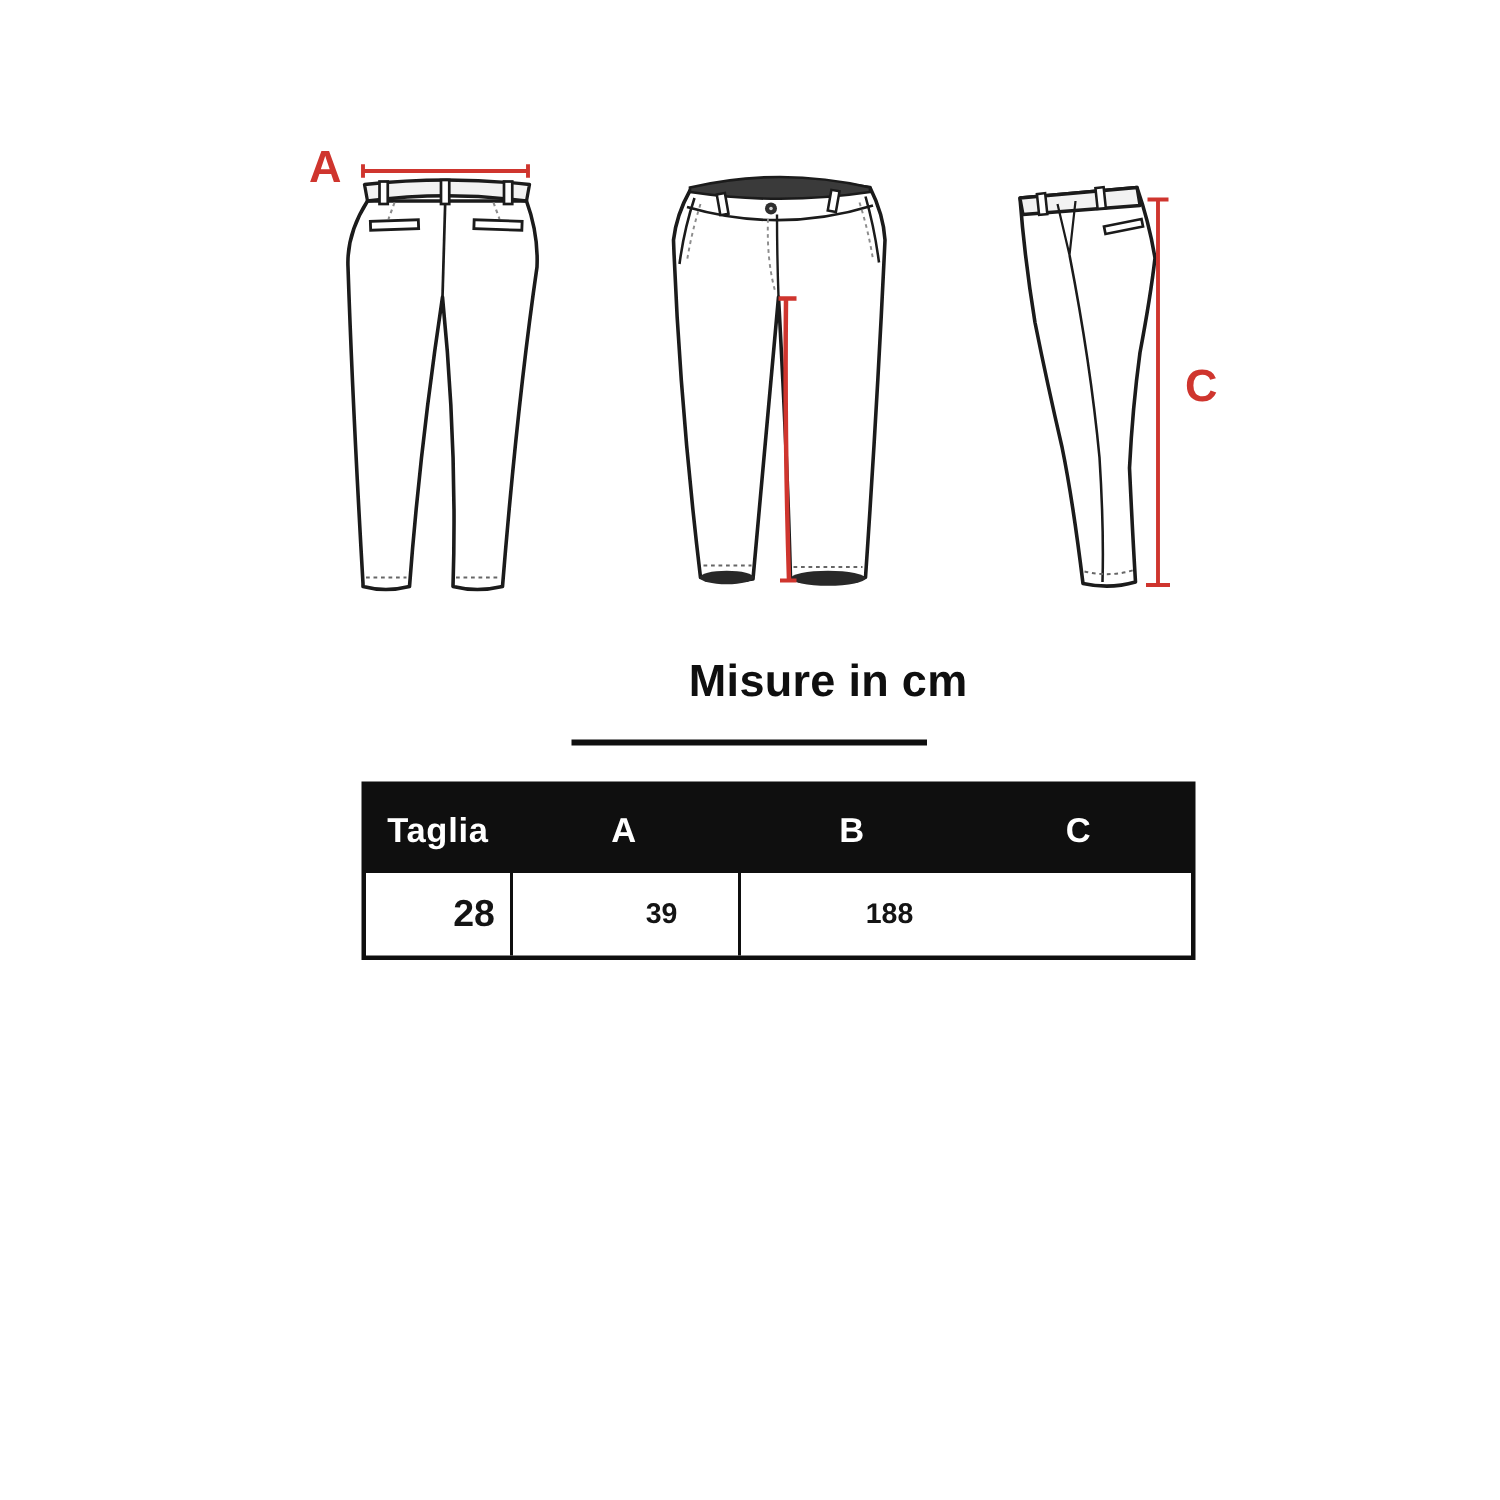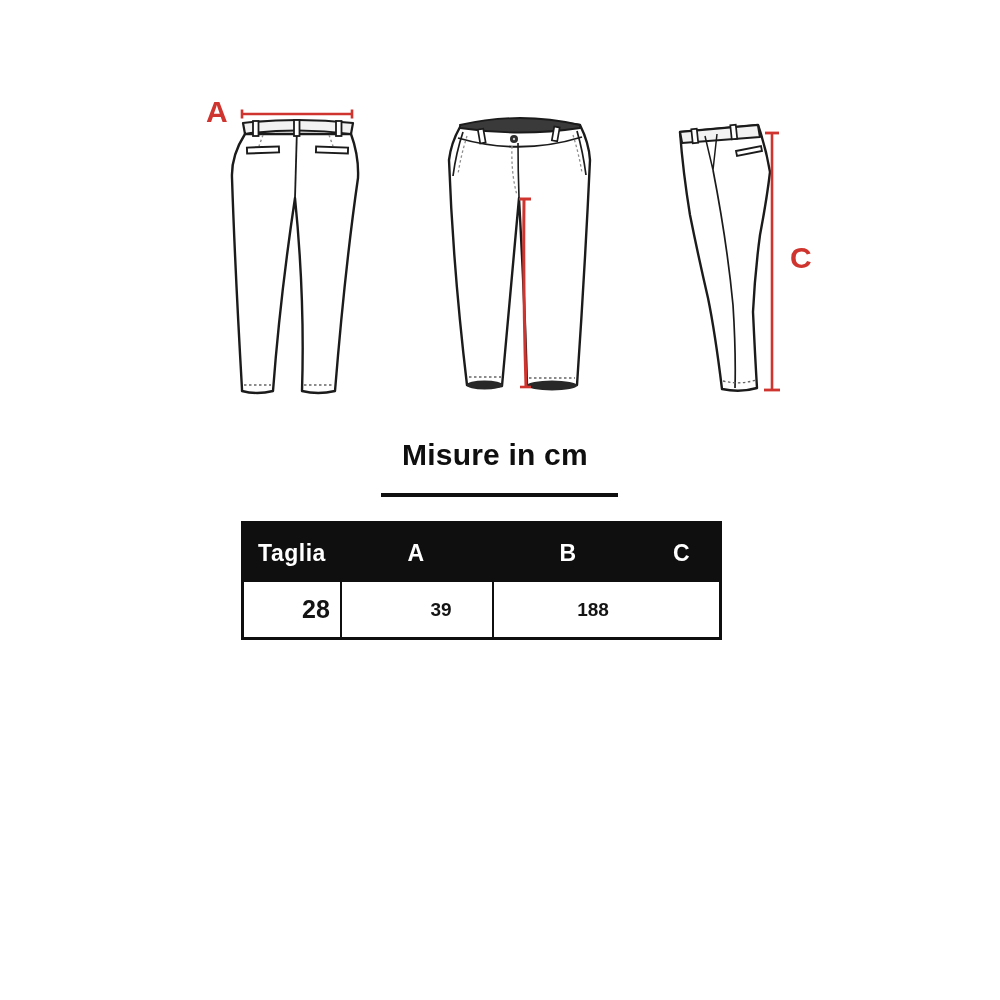--- a/index.html
+++ b/index.html
@@ -6,28 +6,28 @@
   .canvas{
     position:relative;width:1000px;height:1000px;background:#ffffff;
     font-family:"Liberation Sans",sans-serif;overflow:hidden;
   }
   .abs{position:absolute;}
   .measure-letter{
     position:absolute;font-size:30px;font-weight:800;color:#cf352e;
     line-height:1;letter-spacing:0;
   }
   .title{
-    position:absolute;left:345px;top:438px;width:300px;text-align:center;
+    position:absolute;left:345px;top:438px;width:300px;text-align:right;
     font-size:30px;font-weight:800;color:#0f0f0f;letter-spacing:0.2px;
   }
   .title-underline{
     position:absolute;left:381px;top:493px;width:237px;height:4px;background:#0f0f0f;
   }
   .size-table{
-    position:absolute;left:241px;top:521px;width:481px;box-sizing:border-box;
+    position:absolute;left:241px;top:521px;width:556px;box-sizing:border-box;
     border:3px solid #0f0f0f;background:#ffffff;
   }
   .trow{display:grid;grid-template-columns:96px 152px 152px 1fr;}
   .thead{background:#0f0f0f;color:#ffffff;height:58px;}
   .tbody{height:55px;color:#141414;}
   .cell{
     display:flex;align-items:center;justify-content:center;
     font-weight:700;font-size:22px;
   }
   .thead .cell{font-size:23px;letter-spacing:0.5px;}

